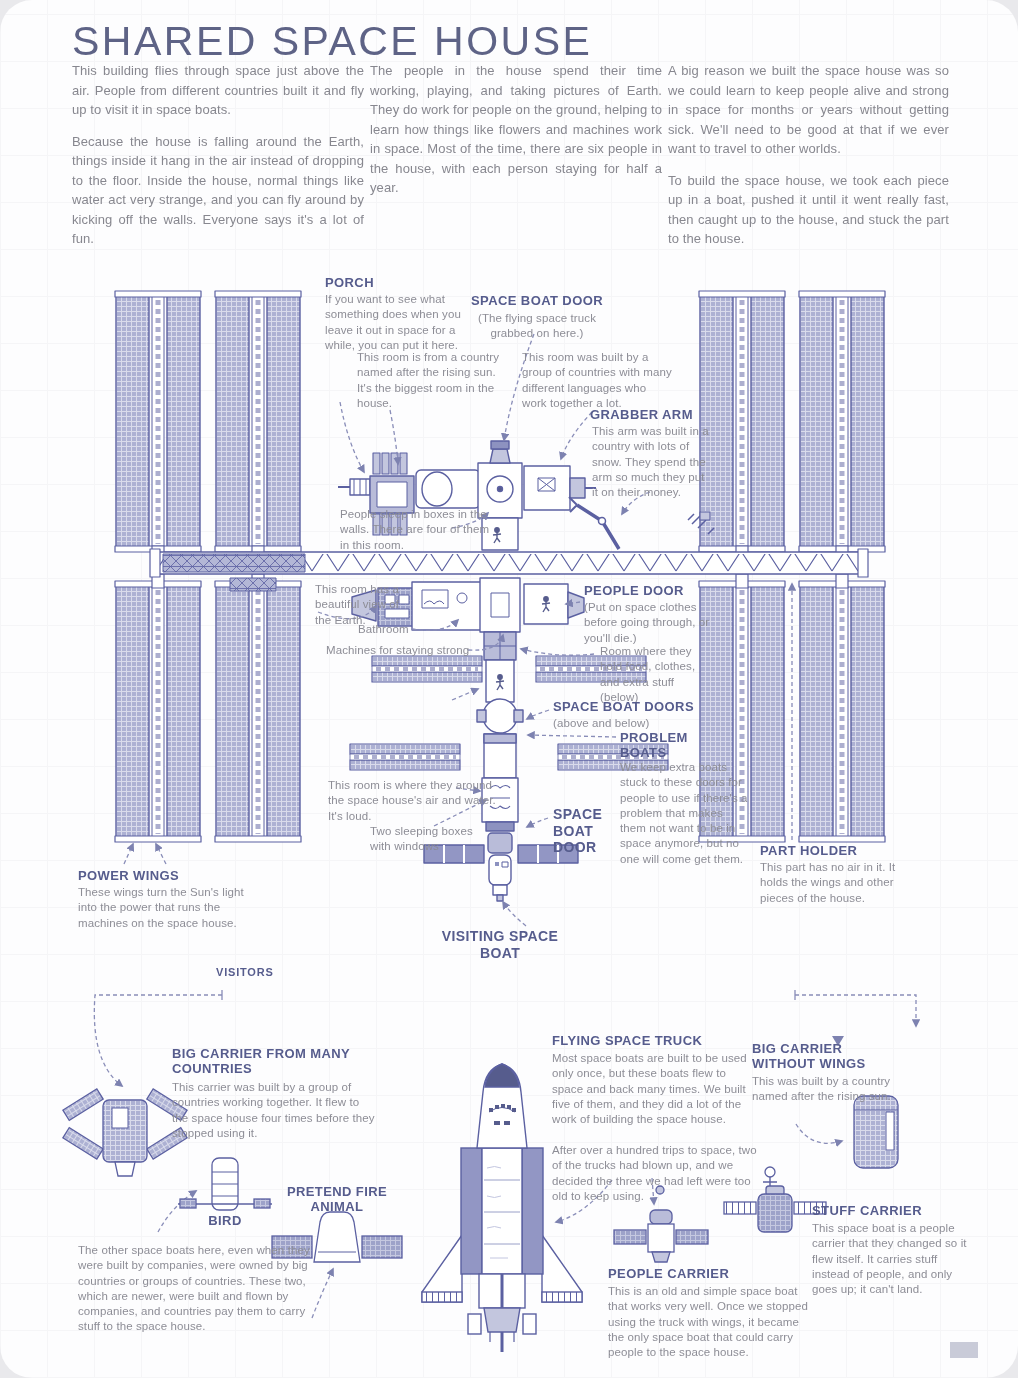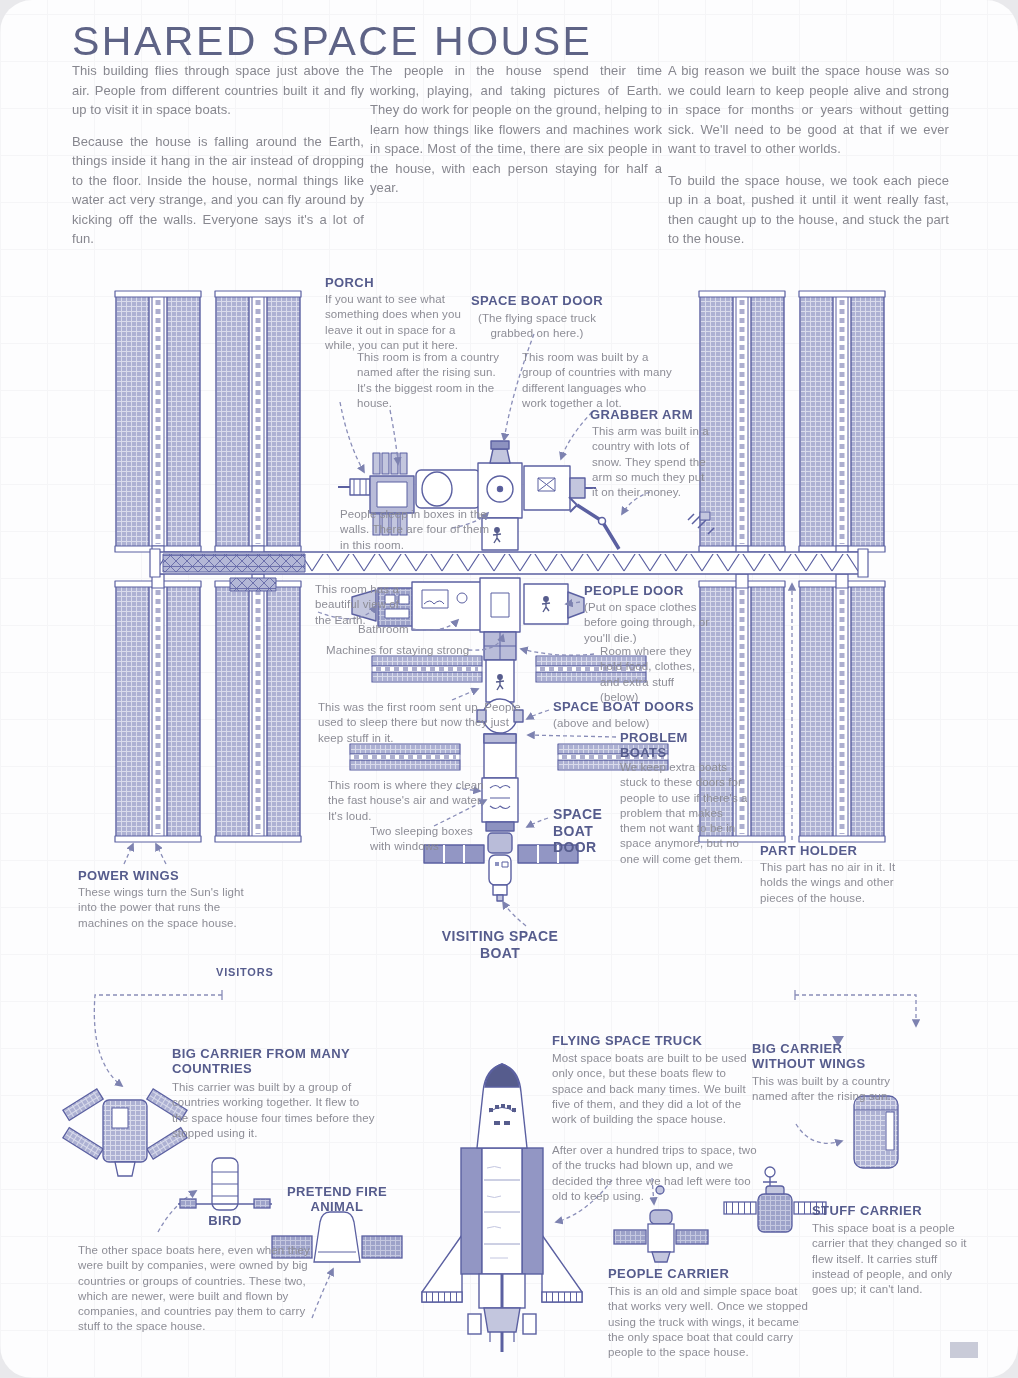--- a/index.html
+++ b/index.html
@@ -339,26 +339,25 @@
   <div class="lab b" style="left:522px;top:350px;width:152px">This room was built by a group of countries with many different languages who work together a lot.</div>
   <div class="lab h" style="left:590px;top:407px;width:150px">GRABBER ARM</div>
   <div class="lab b" style="left:592px;top:424px;width:118px">This arm was built in a country with lots of snow. They spend the arm so much they put it on their money.</div>
   <div class="lab b" style="left:340px;top:507px;width:158px">People sleep in boxes in the walls. There are four of them in this room.</div>
   <div class="lab b" style="left:315px;top:582px;width:100px">This room has a beautiful view of the Earth.</div>
   <div class="lab b" style="left:358px;top:622px;width:80px">Bathroom</div>
   <div class="lab b" style="left:326px;top:643px;width:180px">Machines for staying strong</div>
   <div class="lab h" style="left:584px;top:583px;width:130px">PEOPLE DOOR</div>
   <div class="lab b" style="left:584px;top:600px;width:126px">(Put on space clothes before going through, or you'll die.)</div>
   <div class="lab b" style="left:600px;top:644px;width:108px">Room where they hold food, clothes, and extra stuff (below)</div>
-  <div class="lab b" style="left:318px;top:700px;width:205px">This was the first room sent up. People used to sleep there but now they just keep stuff in it.</div>
   <div class="lab h" style="left:553px;top:699px;width:170px">SPACE BOAT DOORS</div>
   <div class="lab b" style="left:553px;top:716px;width:120px">(above and below)</div>
   <div class="lab h" style="left:620px;top:730px;width:90px">PROBLEM BOATS</div>
   <div class="lab b" style="left:620px;top:760px;width:130px">We keep extra boats stuck to these doors for people to use if there's a problem that makes them not want to be in space anymore, but no one will come get them.</div>
-  <div class="lab b" style="left:328px;top:778px;width:168px">This room is where they clean the fast house's air and water. It's loud.</div>
+  <div class="lab b" style="left:328px;top:778px;width:168px">This room is where they around the space house's air and water. It's loud.</div>
   <div class="lab b" style="left:370px;top:824px;width:120px">Two sleeping boxes with windows</div>
   <div class="lab h2" style="left:553px;top:806px;width:60px">SPACE BOAT DOOR</div>
   <div class="lab h" style="left:760px;top:843px;width:160px">PART HOLDER</div>
   <div class="lab b" style="left:760px;top:860px;width:158px">This part has no air in it. It holds the wings and other pieces of the house.</div>
   <div class="lab h" style="left:78px;top:868px;width:160px">POWER WINGS</div>
   <div class="lab b" style="left:78px;top:885px;width:170px">These wings turn the Sun's light into the power that runs the machines on the space house.</div>
   <div class="lab h2 c" style="left:440px;top:928px;width:120px">VISITING SPACE BOAT</div>
 
   <div id="visitors-title">VISITORS</div>
 

